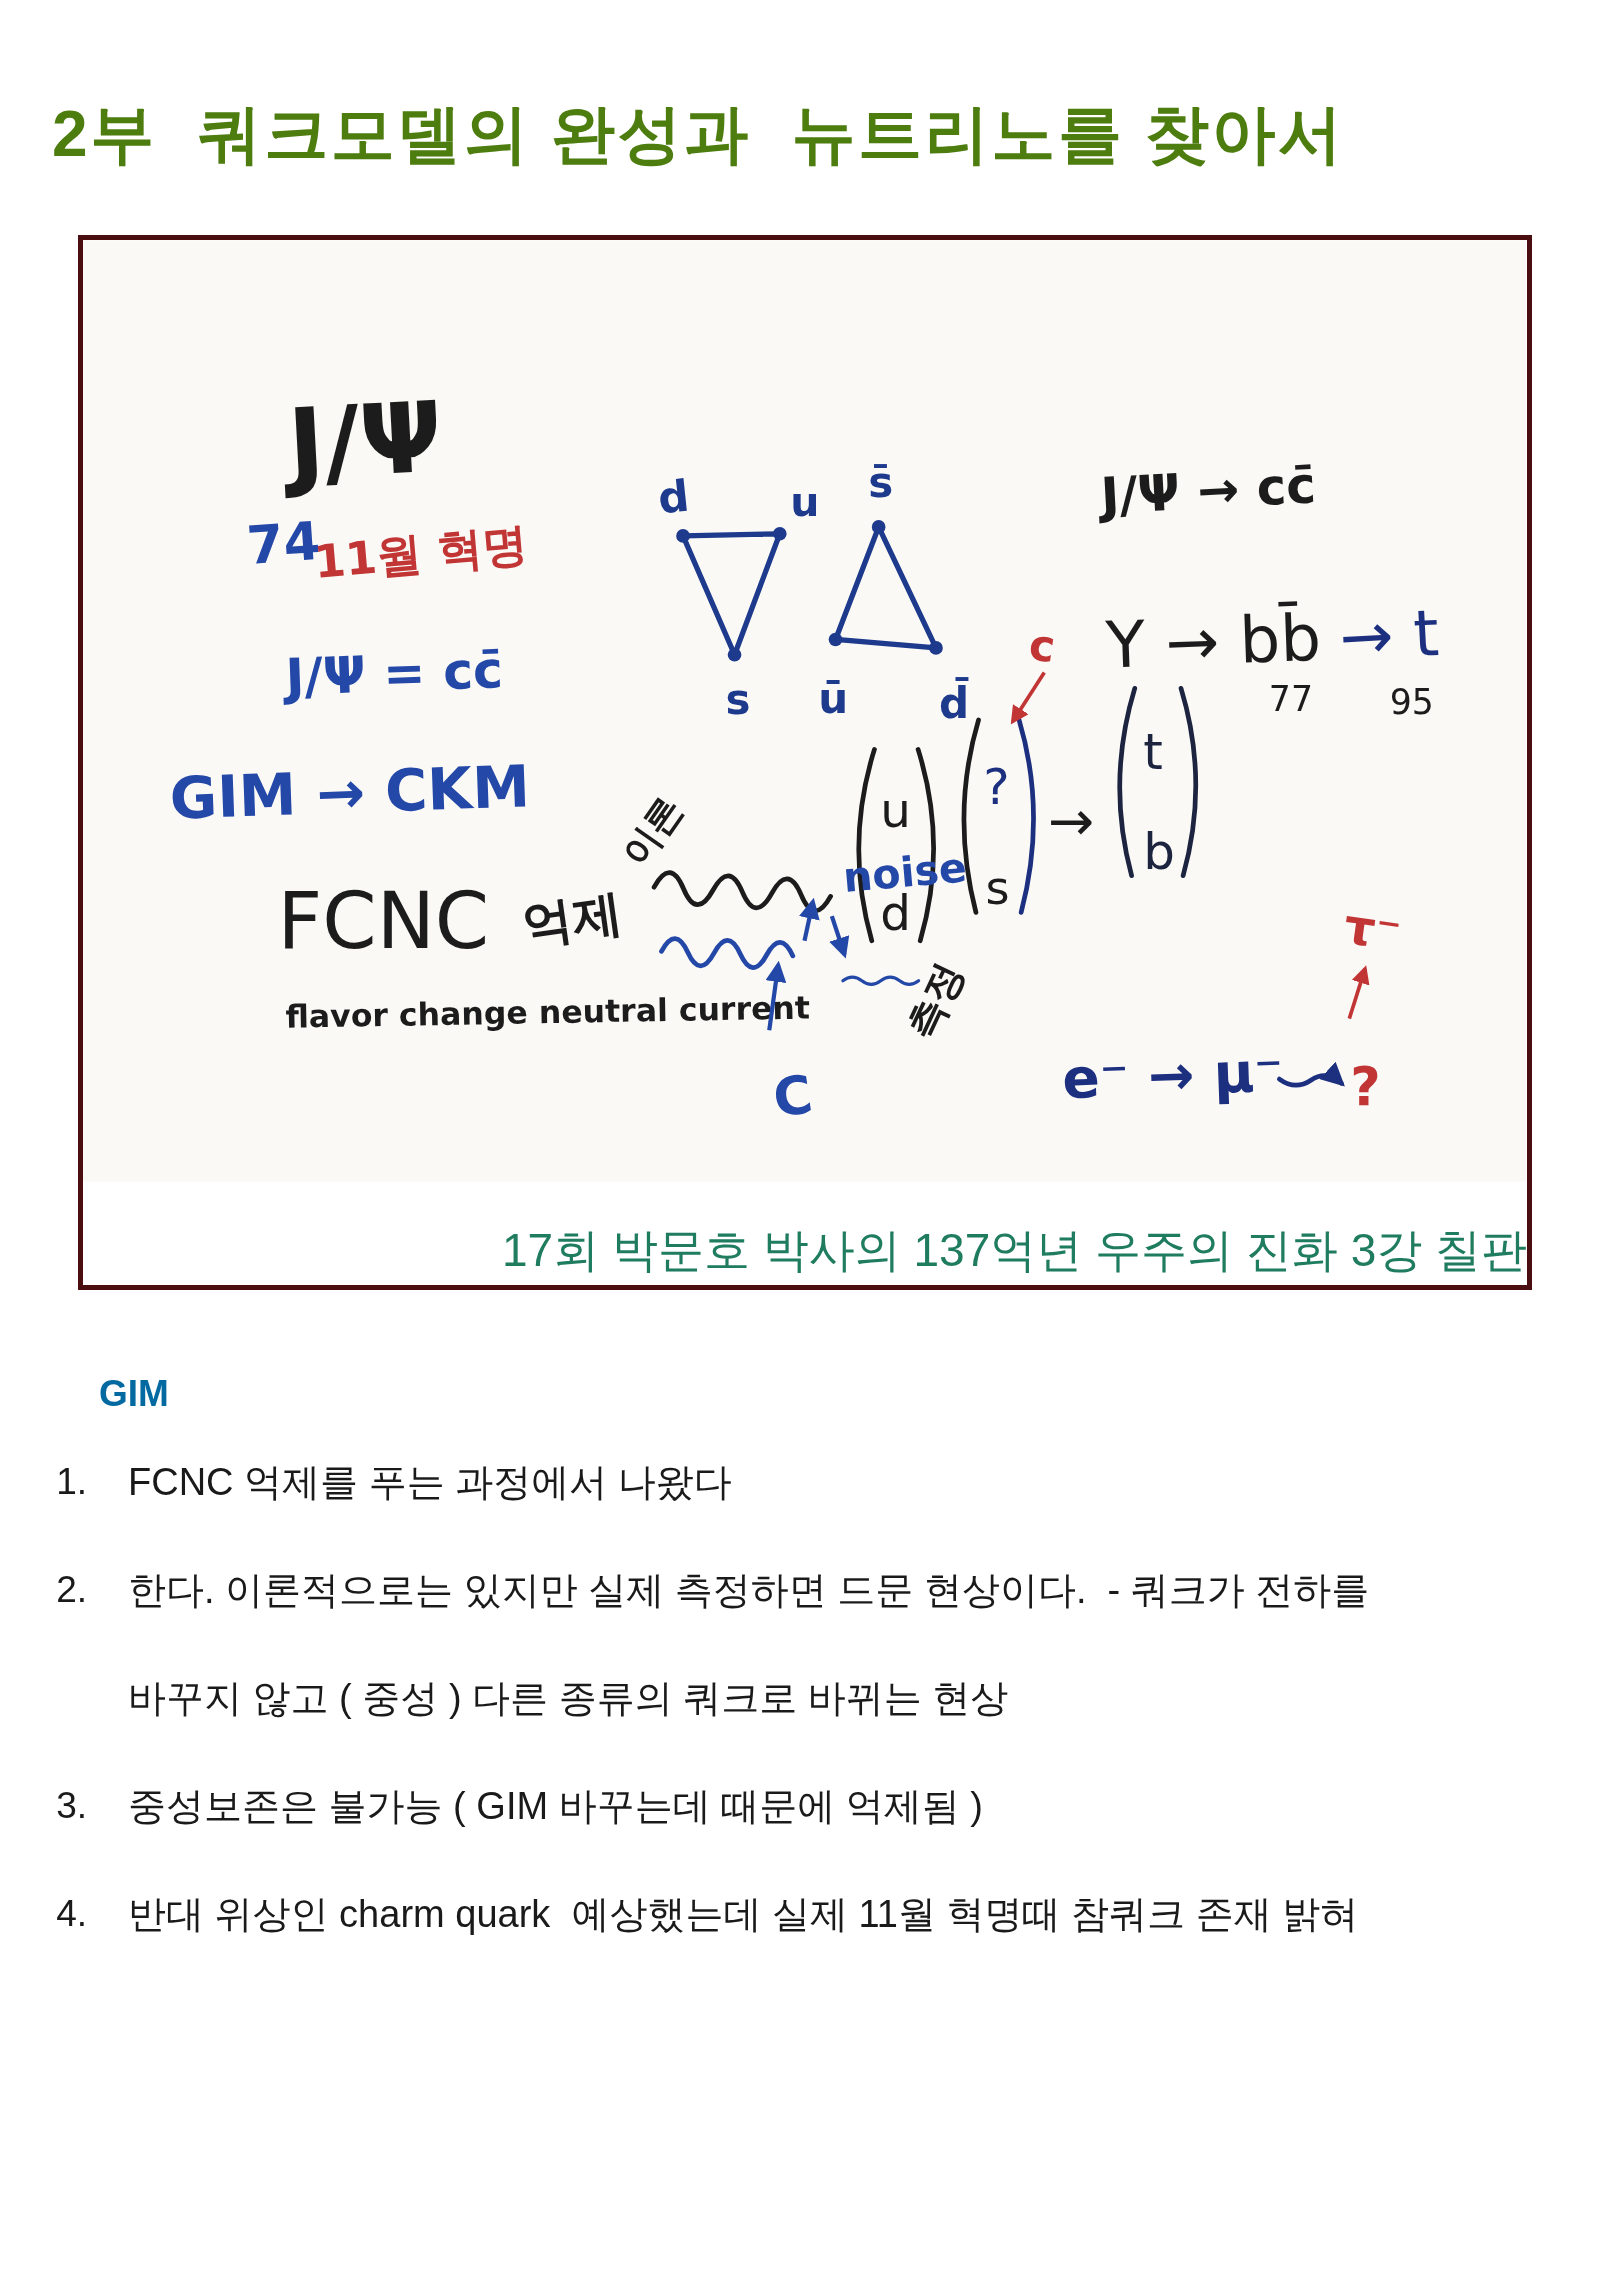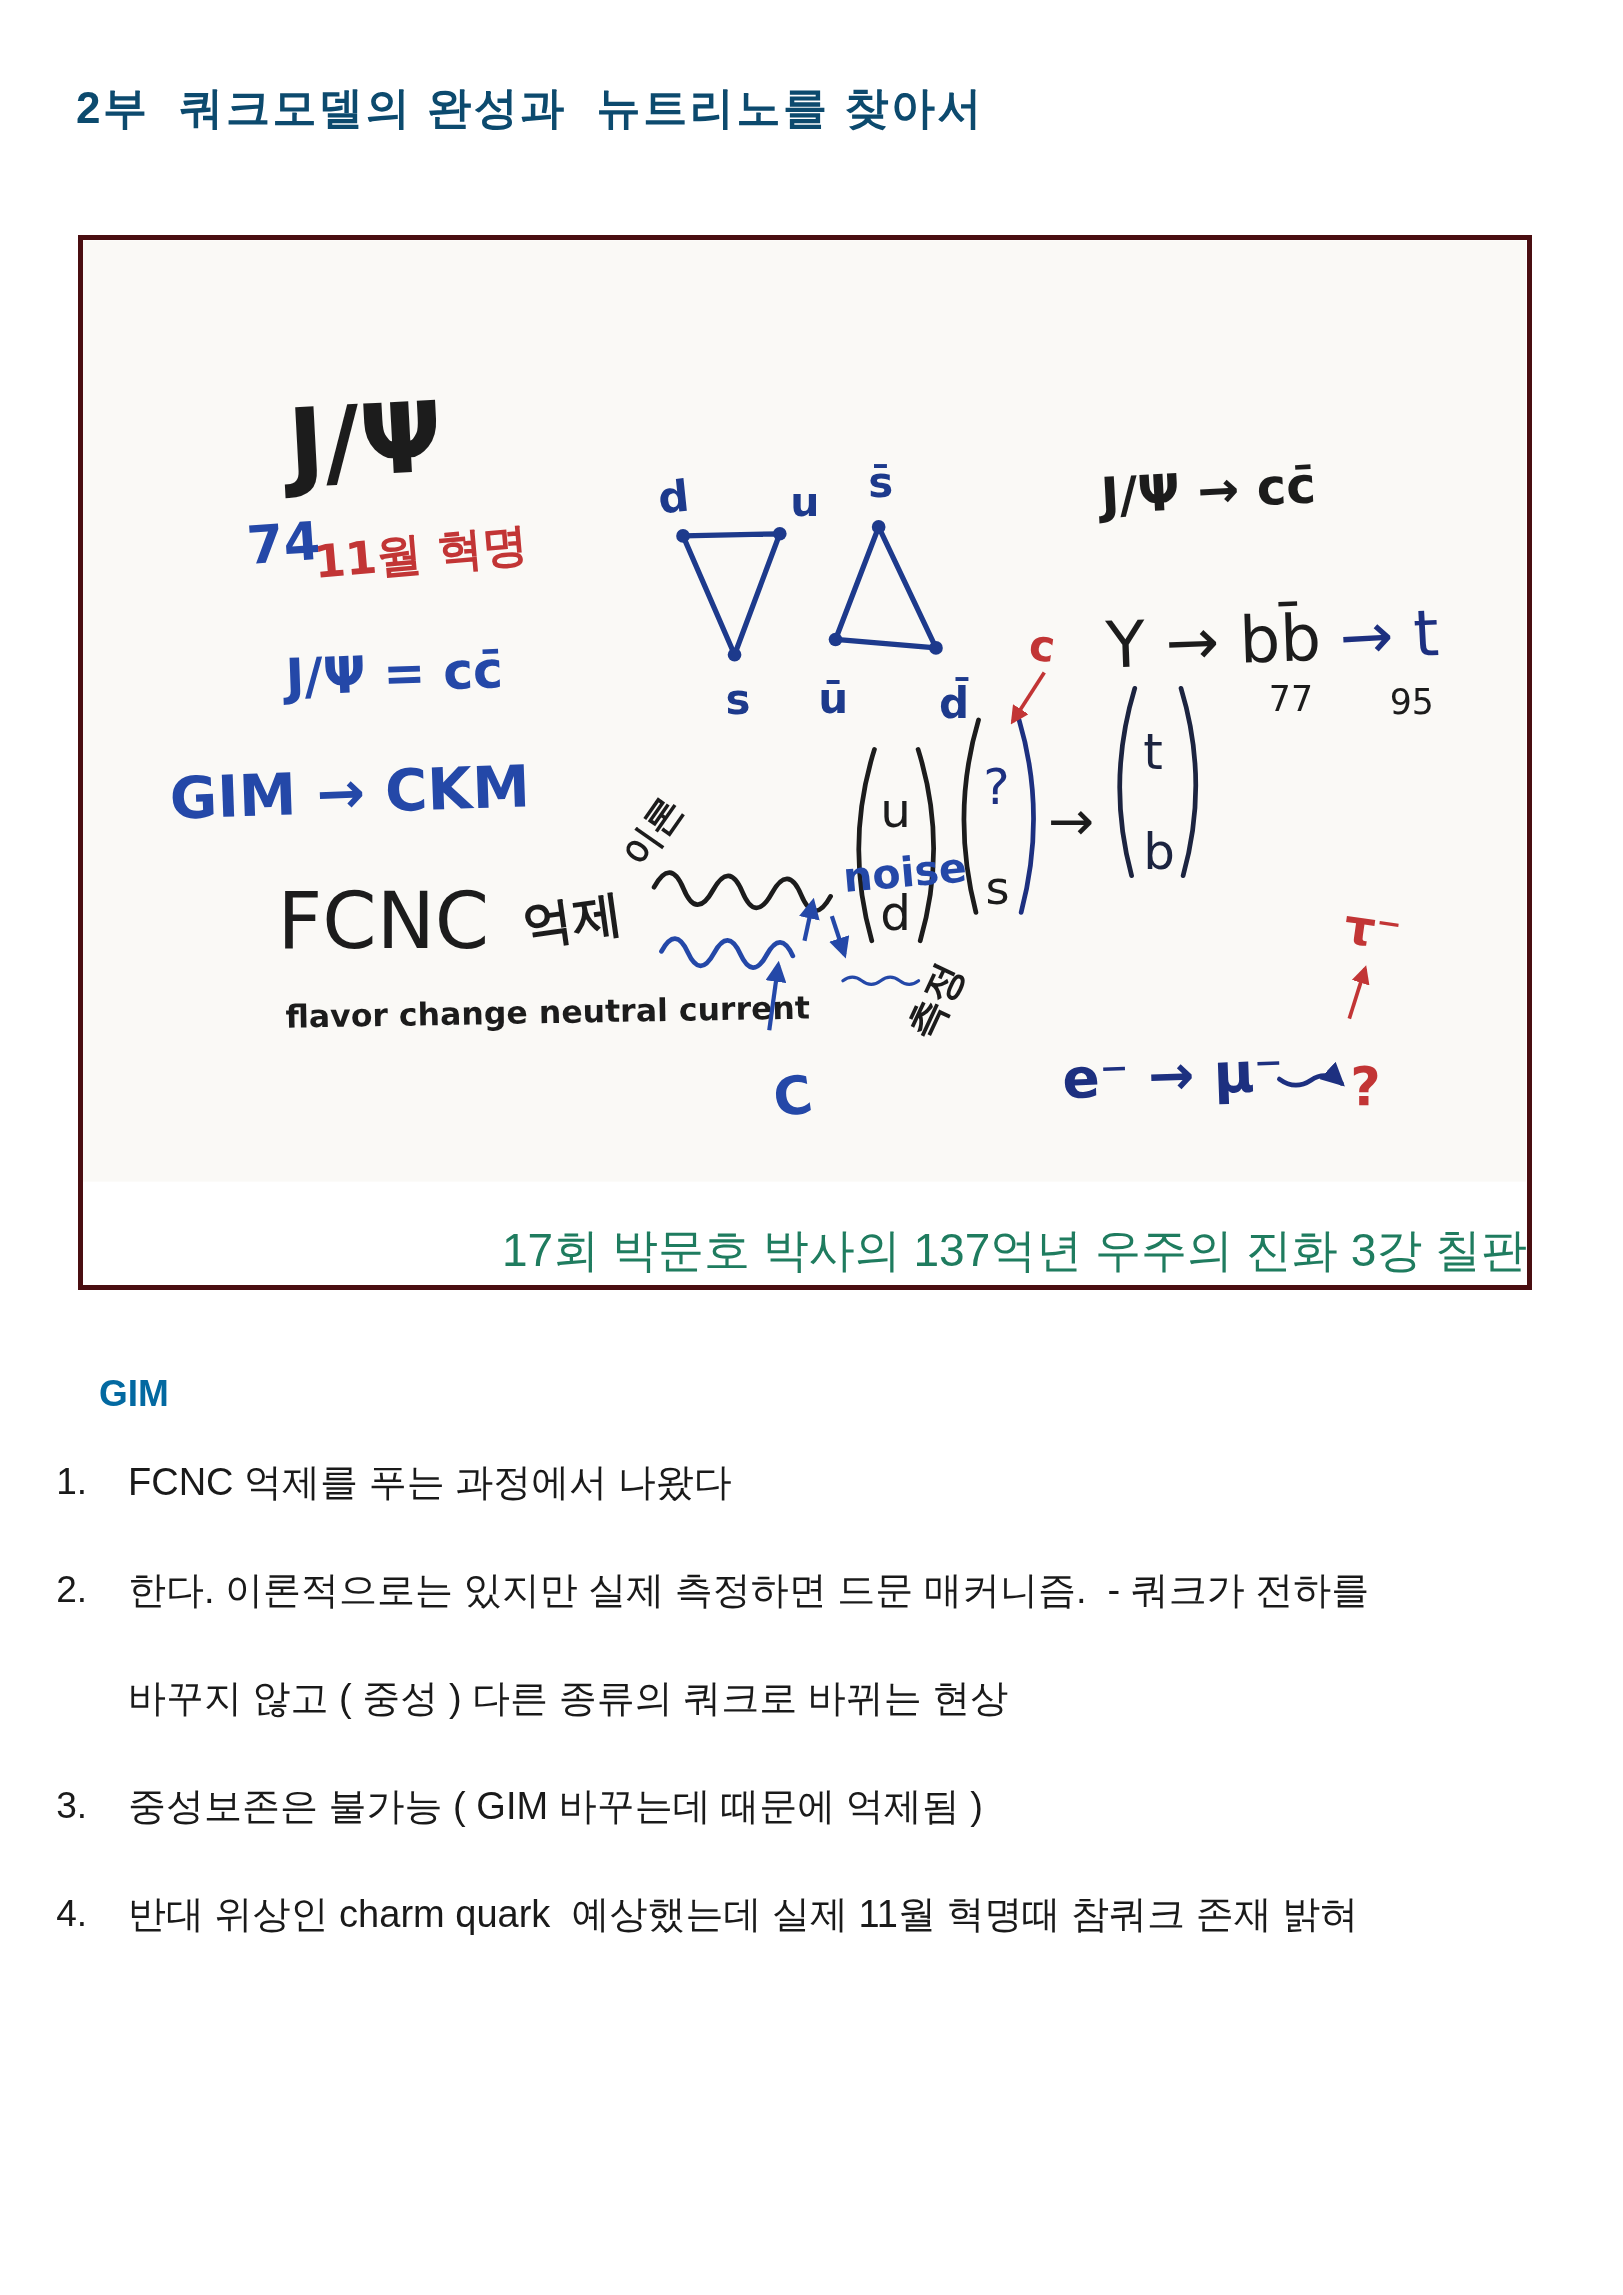--- a/index.html
+++ b/index.html
@@ -3,22 +3,22 @@
 <meta charset="utf-8">
 <style>
   html,body{margin:0;padding:0;}
   body{
     width:1623px;height:2295px;position:relative;background:#ffffff;
     font-family:"Liberation Sans","DejaVu Sans",sans-serif;color:#1a1a1a;
     overflow:hidden;
   }
   .page-title{
     position:absolute;left:52px;top:53px;
-    font-size:44px;font-weight:bold;color:#0c4a6e;
-    letter-spacing:2.6px;white-space:pre;line-height:1.2;margin-left:24px;
+    font-size:64px;font-weight:bold;color:#4d7c0f;
+    letter-spacing:2.6px;white-space:pre;line-height:1.2;
   }
   .figure-box{
     position:absolute;left:78px;top:235px;width:1454px;height:1055px;
     border:5.3px solid #4a0e11;background:#ffffff;box-sizing:border-box;
   }
   .wb-svg{position:absolute;left:0;top:0;}
   .figure-caption{
     position:absolute;left:0;right:0;bottom:5.3px;
     text-align:right;padding-left:181px;
     font-size:46px;color:#1f7c5f;line-height:1.25;white-space:pre;
@@ -142,21 +142,21 @@
 
 <h2 class="section-heading">GIM</h2>
 
 <div class="notes-list">
   <div class="list-item">
     <span class="list-item-number">1.</span>
     <div class="list-item-line">FCNC 억제를 푸는 과정에서 나왔다</div>
   </div>
   <div class="list-item">
     <span class="list-item-number">2.</span>
-    <div class="list-item-line">한다. 이론적으로는 있지만 실제 측정하면 드문 매커니즘.  - 쿼크가 전하를</div>
+    <div class="list-item-line">한다. 이론적으로는 있지만 실제 측정하면 드문 현상이다.  - 쿼크가 전하를</div>
     <div class="list-item-line">바꾸지 않고 ( 중성 ) 다른 종류의 쿼크로 바뀌는 현상</div>
   </div>
   <div class="list-item">
     <span class="list-item-number">3.</span>
     <div class="list-item-line">중성보존은 불가능 ( GIM 바꾸는데 때문에 억제됨 )</div>
   </div>
   <div class="list-item">
     <span class="list-item-number">4.</span>
     <div class="list-item-line">반대 위상인 charm quark  예상했는데 실제 11월 혁명때 참쿼크 존재 밝혀</div>
   </div>

